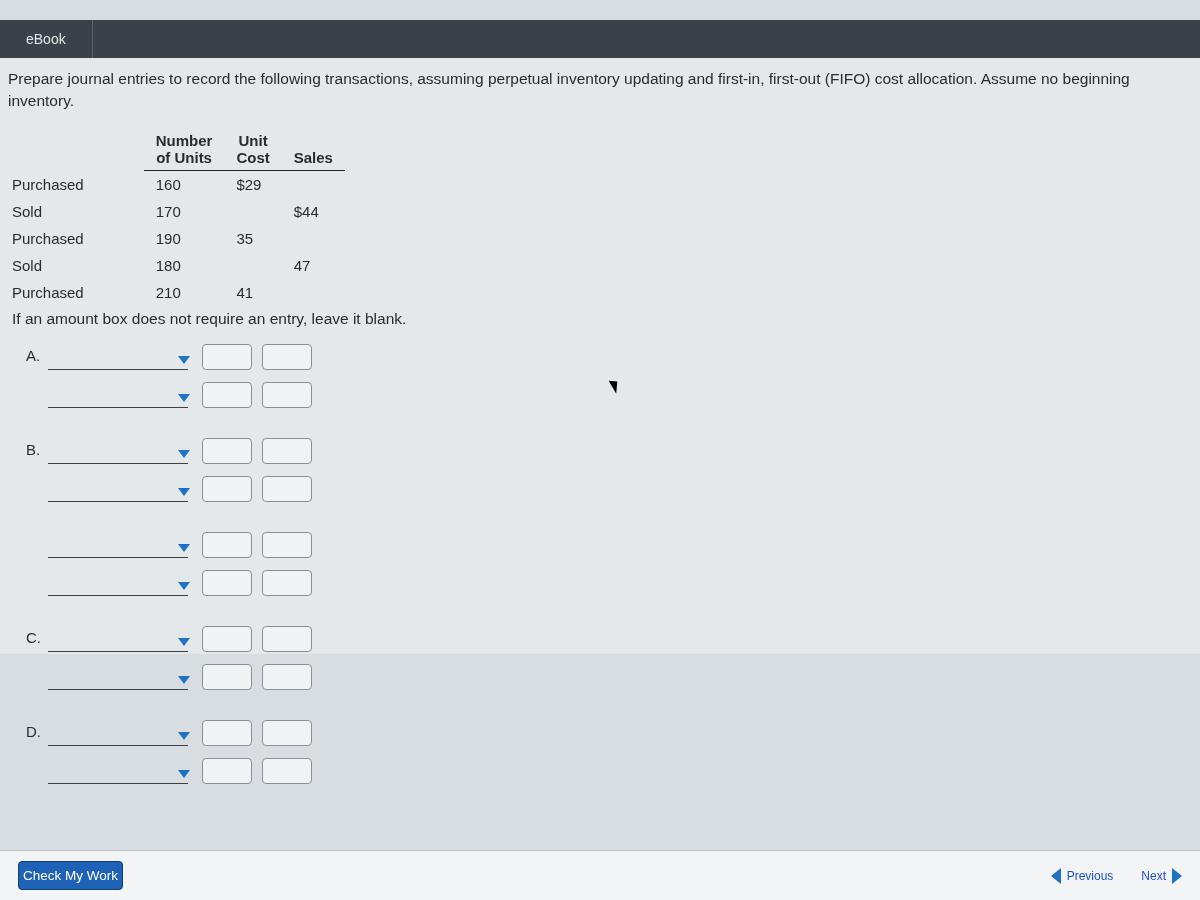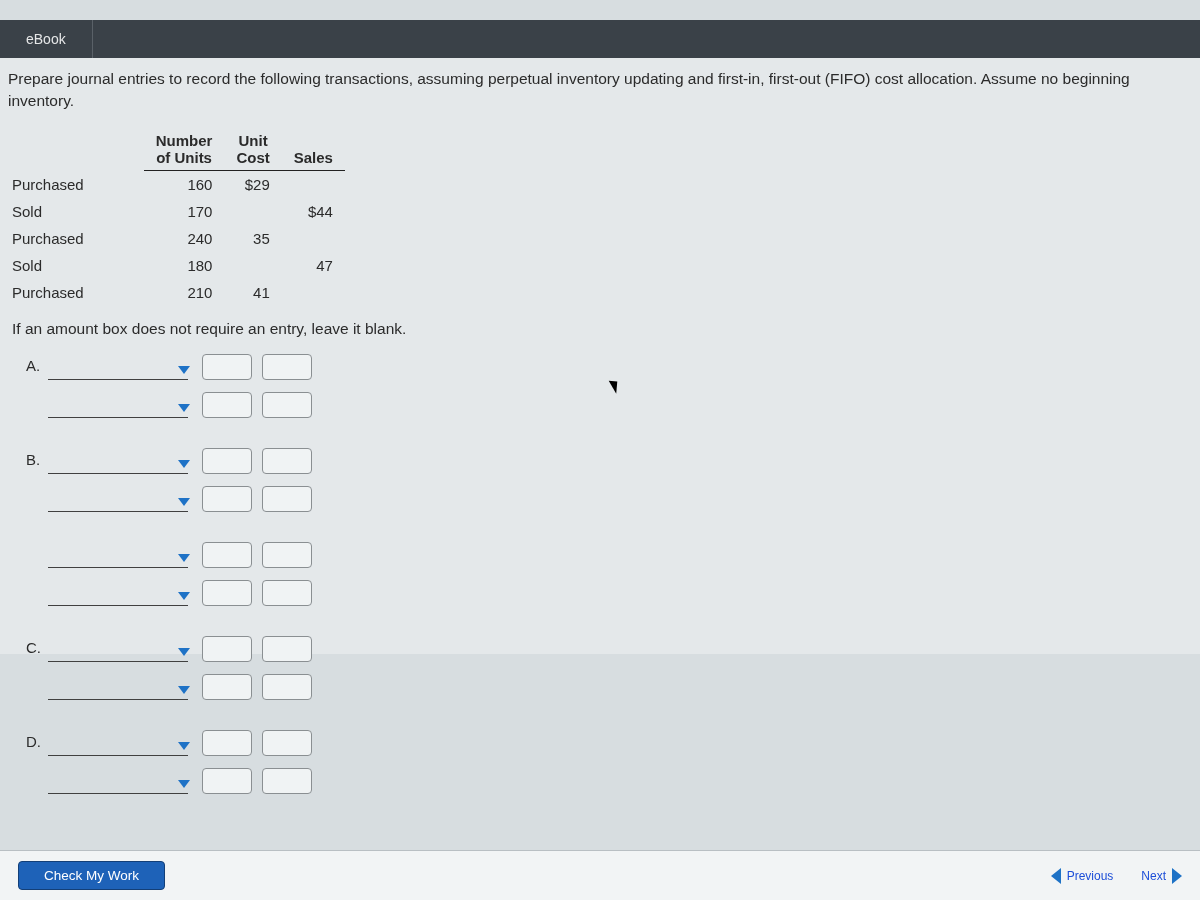--- a/index.html
+++ b/index.html
@@ -57,30 +57,30 @@
   }
   .data-table th {
     font-weight: bold;
     text-align: center;
     padding: 4px 12px;
     border-bottom: 1px solid #222;
   }
   .data-table th.rowlabel { border-bottom: none; }
   .data-table td {
     padding: 5px 12px;
-    text-align: right;
+    text-align: left;
   }
   .data-table td.rowlabel {
     text-align: left;
     padding-left: 4px;
     padding-right: 60px;
   }
   .note {
     font-size: 15.5px;
-    margin: 14px 0 10px 4px;
+    margin: 4px 0 10px 4px;
   }
   .entry-group { margin-left: 18px; }
   .entry-row {
     display: flex;
     align-items: flex-end;
     margin-bottom: 6px;
     height: 32px;
   }
   .entry-label {
     width: 22px;
@@ -121,21 +121,21 @@
     display: flex;
     align-items: center;
     padding: 0 18px;
     justify-content: space-between;
   }
   .check-btn {
     background: #1e62b8;
     color: #fff;
     border: 1px solid #133f78;
     border-radius: 4px;
-    padding: 6px 25px;
+    padding: 6px 4px;
     font-size: 13.5px;
     cursor: pointer;
   }
   .nav-group { display:flex; gap: 28px; align-items:center; }
   .nav-btn {
     display:flex; align-items:center; gap:6px;
     color:#1d4ed8; font-size:12px; cursor:pointer;
   }
   .chev-left, .chev-right {
     width:0;height:0;
@@ -194,21 +194,21 @@
         <td></td>
       </tr>
       <tr>
         <td class="rowlabel">Sold</td>
         <td>170</td>
         <td></td>
         <td>$44</td>
       </tr>
       <tr>
         <td class="rowlabel">Purchased</td>
-        <td>240</td>
+        <td>190</td>
         <td>35</td>
         <td></td>
       </tr>
       <tr>
         <td class="rowlabel">Sold</td>
         <td>180</td>
         <td></td>
         <td>47</td>
       </tr>
       <tr>

